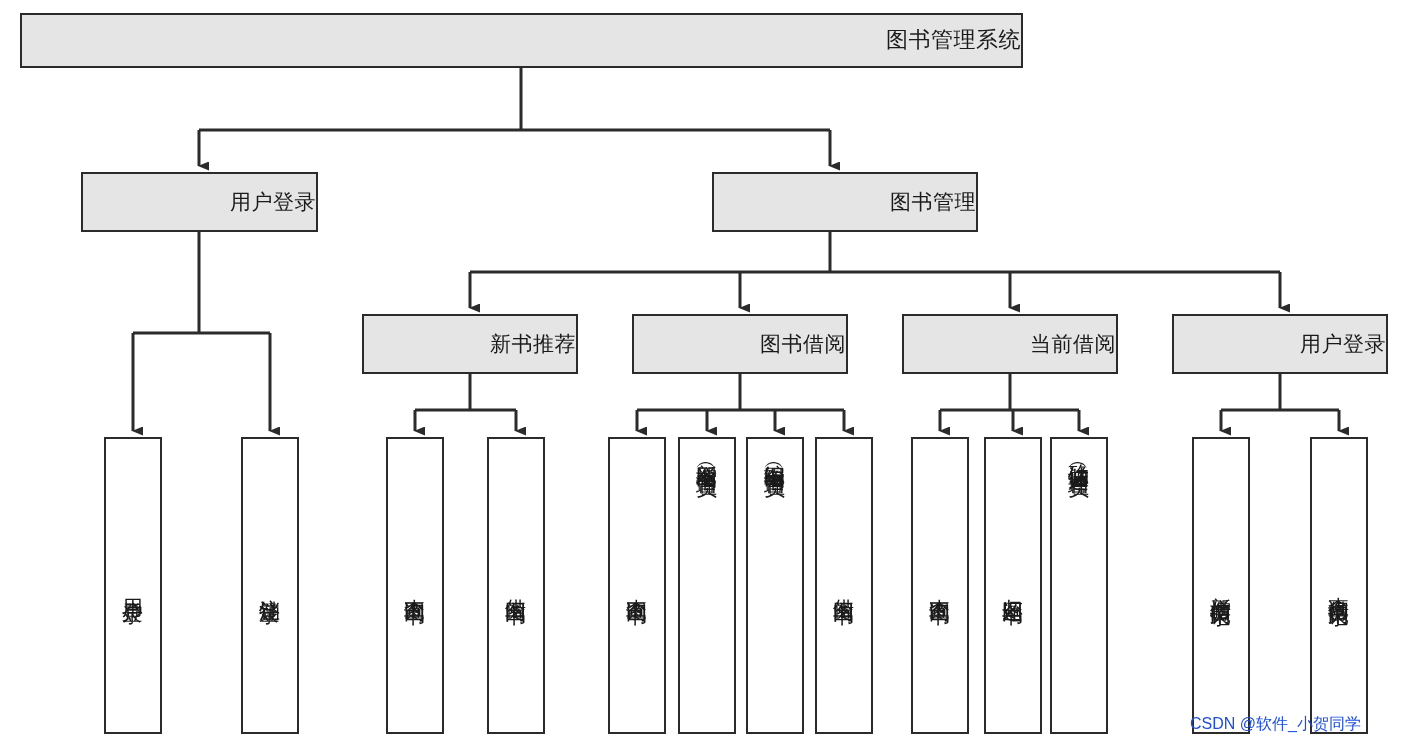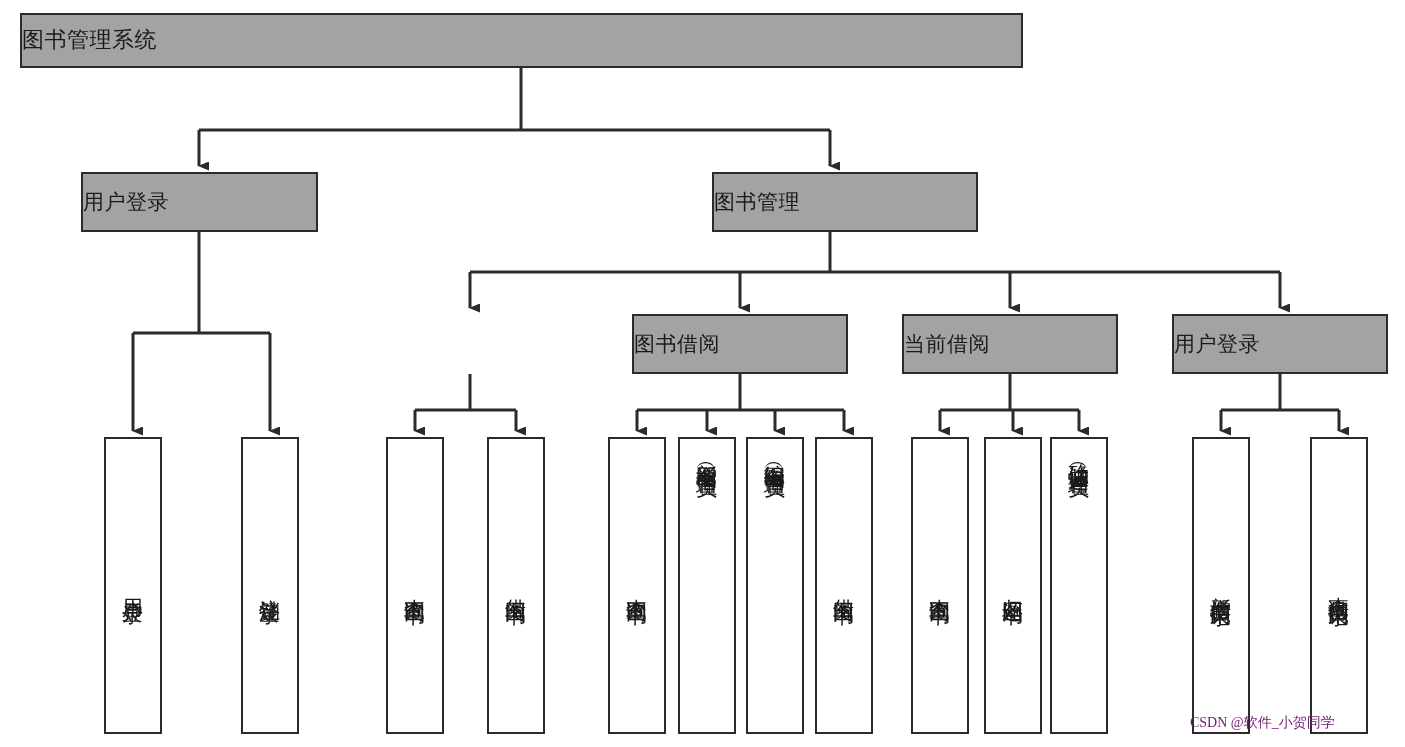--- a/index.html
+++ b/index.html
@@ -23,25 +23,25 @@
   #diagram-svg {
     position: absolute;
     left: 0;
     top: 0;
     width: 1405px;
     height: 747px;
   }
   .node-box {
     position: absolute;
     box-sizing: border-box;
-    background: #a3a3a3;
+    background: #e5e5e5;
     border: 2px solid #2b2b2b;
     display: flex;
     align-items: center;
-    justify-content: flex-start;
+    justify-content: flex-end;
   }
   .node-label-h {
     font-size: 21px;
     color: #1a1a1a;
     line-height: 1.1;
     white-space: nowrap;
     letter-spacing: 0.5px;
   }
   .node-box.root .node-label-h { font-size: 22px; }
   .leaf-box {
@@ -61,25 +61,24 @@
     writing-mode: vertical-rl;
     text-orientation: upright;
     letter-spacing: 2px;
     line-height: 1;
     white-space: nowrap;
   }
   .watermark {
     position: absolute;
     left: 1190px;
     top: 714px;
-    font-size: 14px;
-    color: #701a75;
+    font-size: 16px;
+    color: #1d4ed8;
     white-space: nowrap;
     pointer-events: none;
-    font-family: Liberation Serif, serif;
   }
 </style>
 </head>
 <body>
 
 <div id="diagram-root">
 
   <svg id="diagram-svg" viewBox="0 0 1405 747">
     <defs>
       <marker id="arrowhead" markerWidth="9" markerHeight="11" refX="4.5" refY="10" orient="auto" markerUnits="userSpaceOnUse">
@@ -150,20 +149,23 @@
     <span class="node-label-h">图书管理系统</span>
   </div>
 
   <div class="node-box" style="left:81px; top:172px; width:237px; height:60px;">
     <span class="node-label-h">用户登录</span>
   </div>
   <div class="node-box" style="left:712px; top:172px; width:266px; height:60px;">
     <span class="node-label-h">图书管理</span>
   </div>
 
+  <div class="node-box" style="left:362px; top:314px; width:216px; height:60px;">
+    <span class="node-label-h">新书推荐</span>
+  </div>
   <div class="node-box" style="left:902px; top:314px; width:216px; height:60px;">
     <span class="node-label-h">当前借阅</span>
   </div>
   <div class="node-box" style="left:632px; top:314px; width:216px; height:60px;">
     <span class="node-label-h">图书借阅</span>
   </div>
   <div class="node-box" style="left:1172px; top:314px; width:216px; height:60px;">
     <span class="node-label-h">用户登录</span>
   </div>
 

